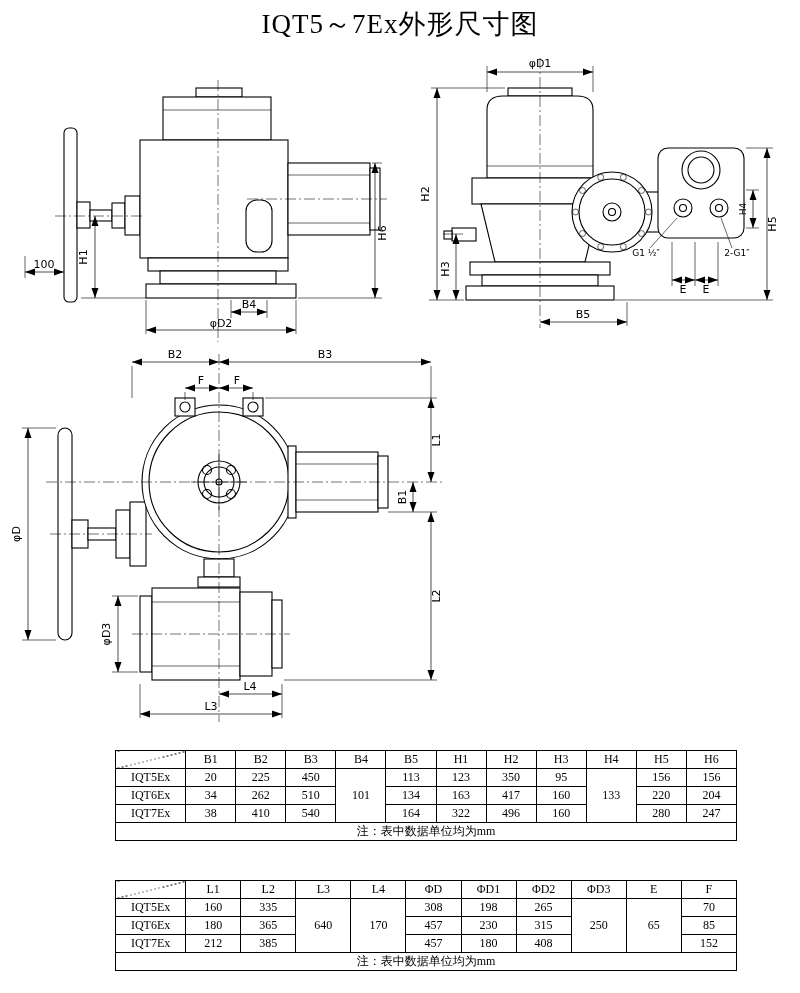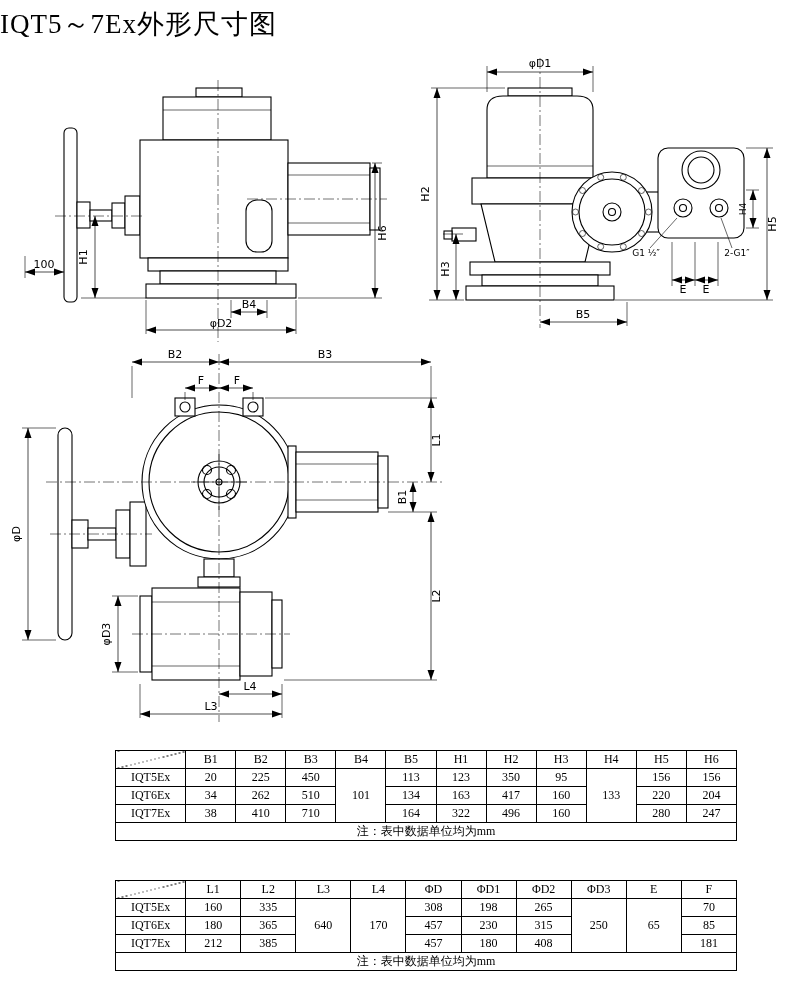--- a/index.html
+++ b/index.html
@@ -1,17 +1,17 @@
 <!DOCTYPE html>
 <html><head>
 <meta charset="utf-8">
 <style>
   html,body{margin:0;padding:0;background:#ffffff;}
   #page{position:relative;width:800px;height:993px;background:#fff;font-family:"Liberation Serif","DejaVu Serif",serif;color:#000;overflow:hidden;}
-  #title{position:absolute;top:6px;left:0;width:100%;font-size:27px;font-weight:400;letter-spacing:1px;}
+  #title{position:absolute;top:6px;left:0;width:100%;text-align:center;font-size:27px;font-weight:400;letter-spacing:1px;}
   svg{position:absolute;}
   .outw{fill:#fff;stroke:#000;stroke-width:1.1;}
   .out{fill:none;stroke:#000;stroke-width:1.1;}
   .thin{fill:none;stroke:#000;stroke-width:0.6;}
   .dim{fill:none;stroke:#000;stroke-width:0.7;}
   .ext{stroke:#000;stroke-width:0.6;}
   .cl{stroke:#000;stroke-width:0.55;stroke-dasharray:11 3 2 3;fill:none;}
   svg text{font-family:"DejaVu Sans","Liberation Sans",sans-serif;font-size:11px;fill:#000;}
   text.sm{font-size:9px;}
   table.dims{position:absolute;border-collapse:collapse;table-layout:fixed;font-size:12px;background:#fff;}
@@ -328,21 +328,21 @@
       <td>163</td>
       <td>417</td>
       <td>160</td>
       <td>220</td>
       <td>204</td>
     </tr>
     <tr>
       <td>IQT7Ex</td>
       <td>38</td>
       <td>410</td>
-      <td>710</td>
+      <td>540</td>
       <td>164</td>
       <td>322</td>
       <td>496</td>
       <td>160</td>
       <td>280</td>
       <td>247</td>
     </tr>
     <tr>
       <td colspan="12" class="note">注：表中数据单位均为mm</td>
     </tr>
@@ -399,21 +399,21 @@
       <td>315</td>
       <td>85</td>
     </tr>
     <tr>
       <td>IQT7Ex</td>
       <td>212</td>
       <td>385</td>
       <td>457</td>
       <td>180</td>
       <td>408</td>
-      <td>181</td>
+      <td>152</td>
     </tr>
     <tr>
       <td colspan="11" class="note">注：表中数据单位均为mm</td>
     </tr>
   </tbody>
     </table>
 
 </div>
 
 </body></html>

